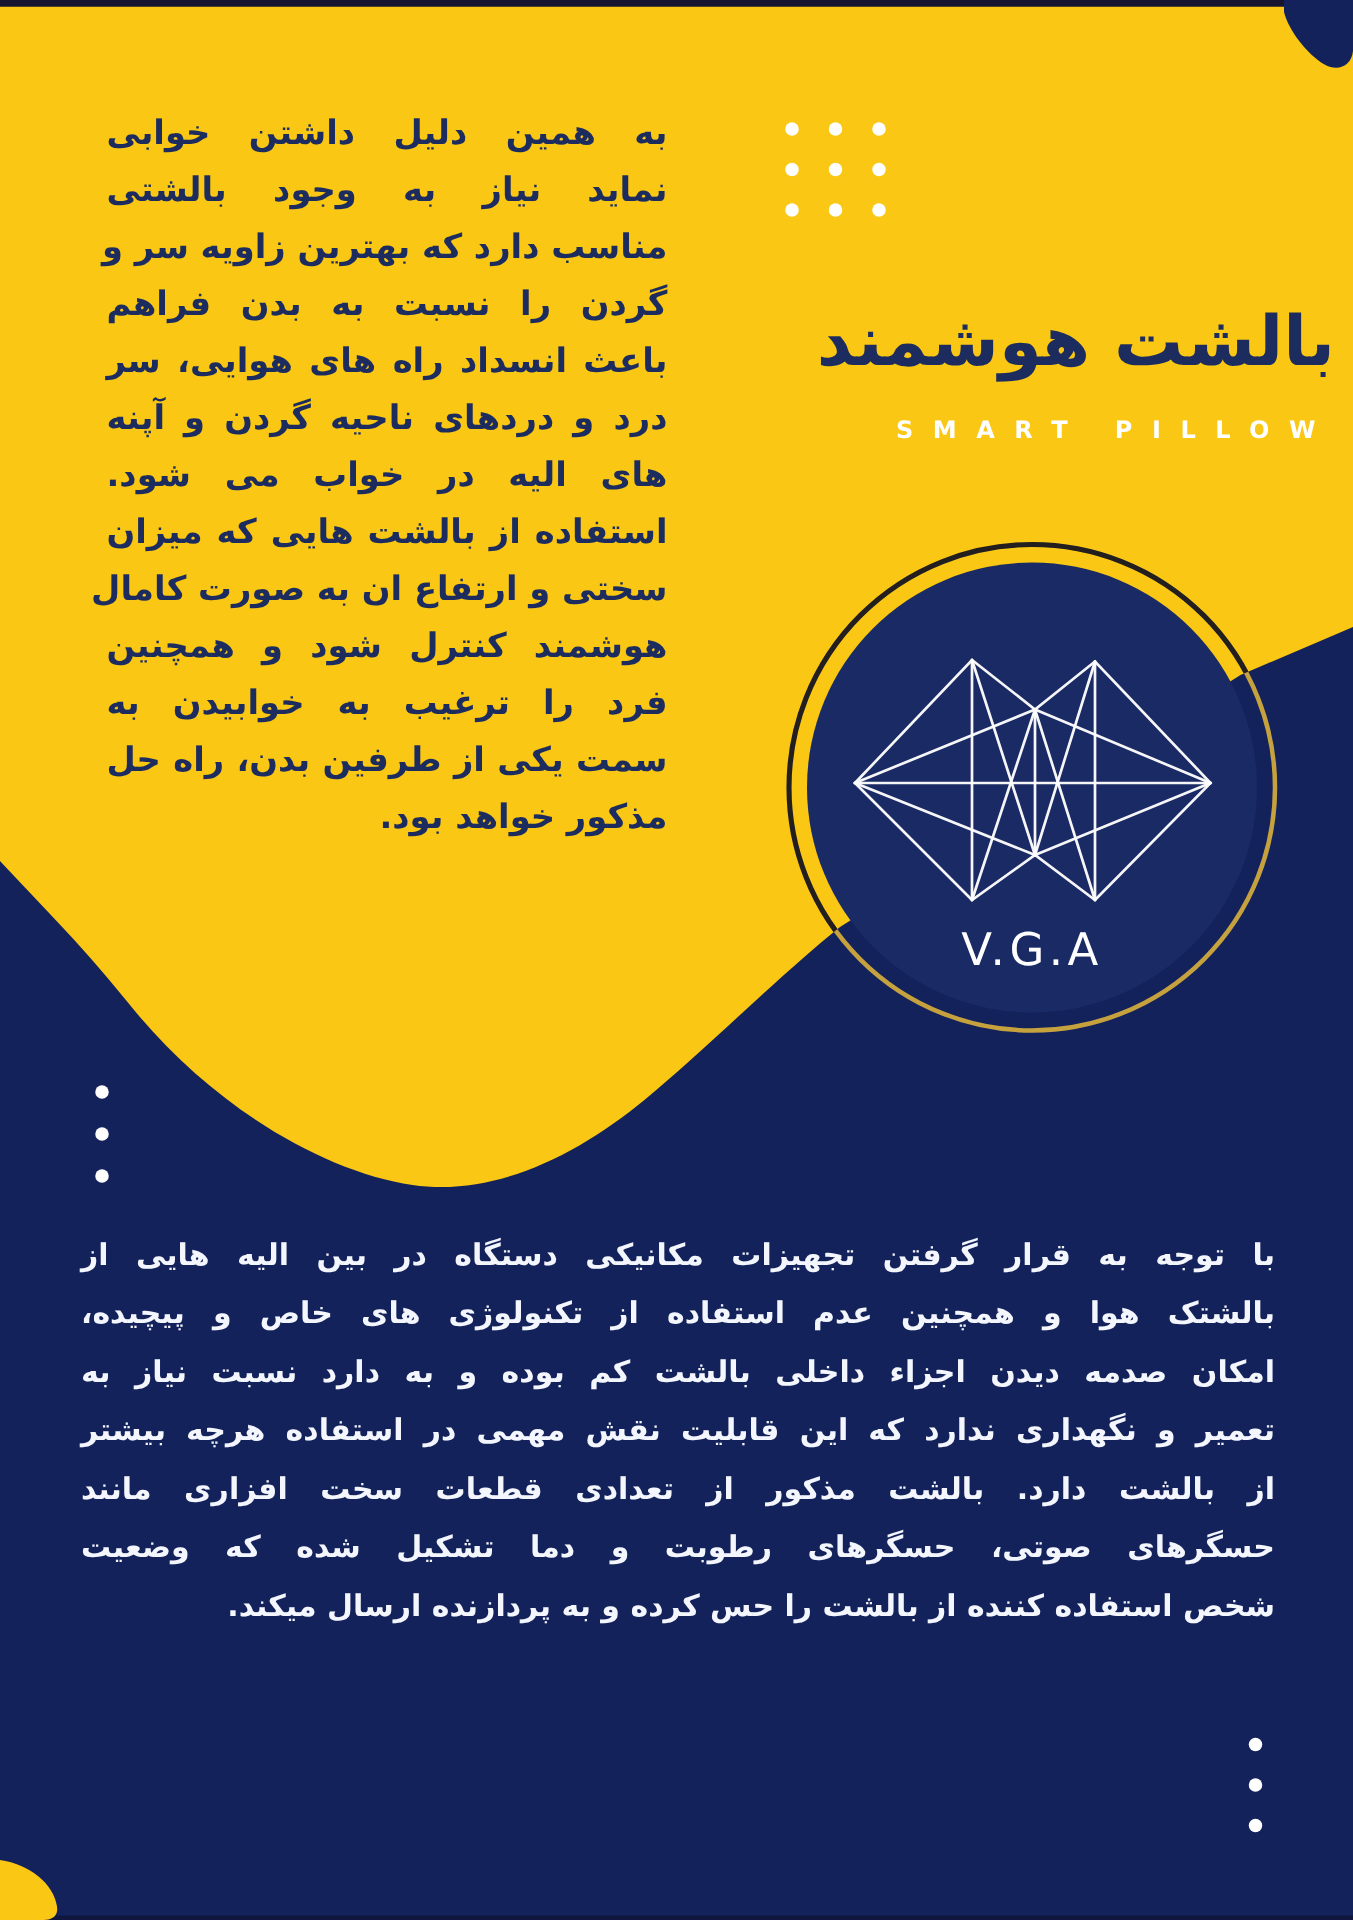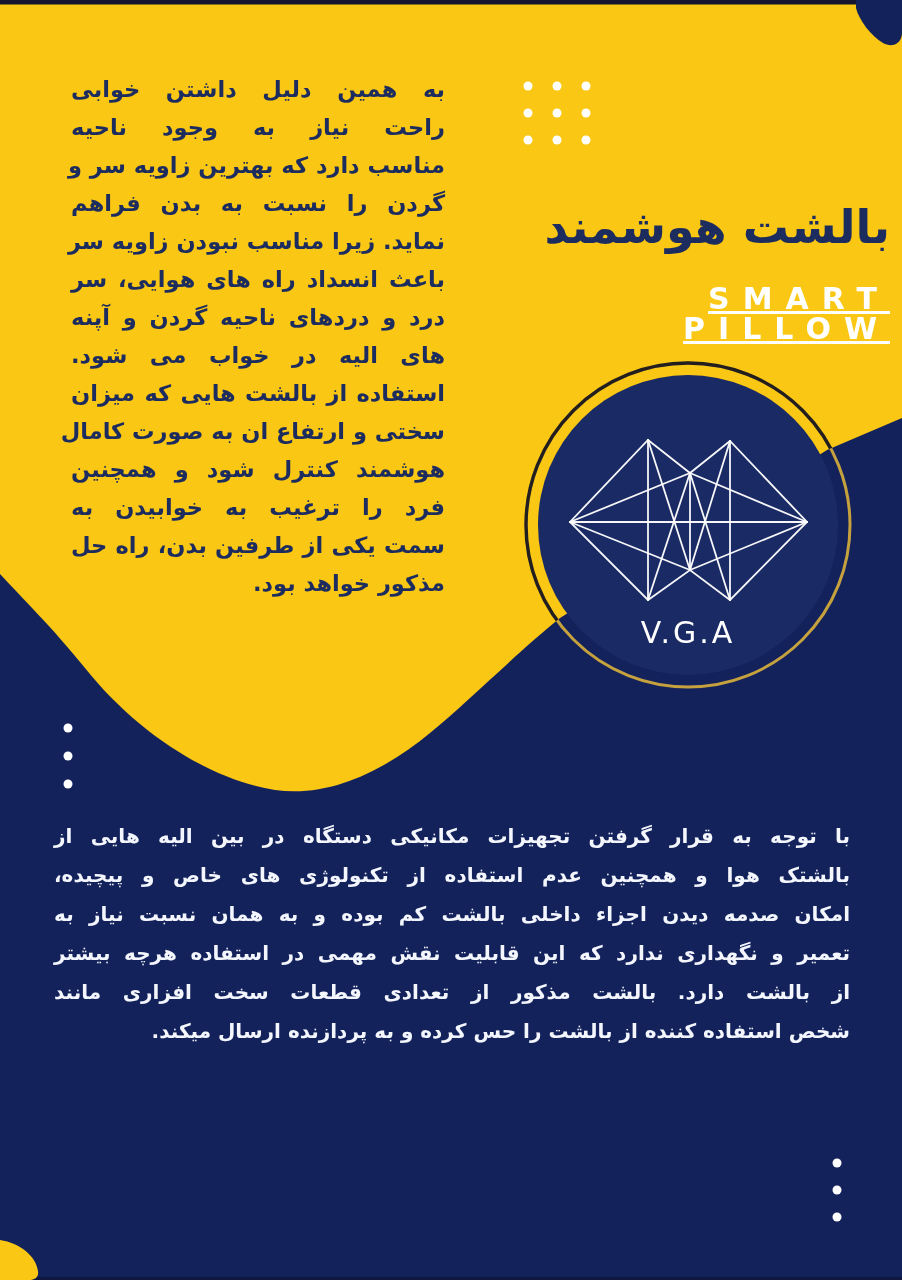--- a/index.html
+++ b/index.html
@@ -21,22 +21,22 @@
   .vga-text{fill:#FFFFFF;font-family:"DejaVu Sans",sans-serif;font-size:30px;letter-spacing:3px;}
   .txt{position:absolute;z-index:2;direction:rtl;}
   .intro{right:457px;top:70px;width:374px;font-size:22.5px;font-weight:700;
          line-height:38px;color:var(--textdark);}
   .body-par{right:52px;top:817px;width:796px;font-size:20px;font-weight:700;
          line-height:39px;color:var(--textlight);}
   .jline{text-align:justify;text-align-last:justify;white-space:nowrap;}
   .jline:last-child{text-align-last:right;}
   .brand{position:absolute;z-index:2;left:470px;top:196px;width:420px;text-align:right;direction:rtl;}
   .brand-fa{font-size:46px;font-weight:700;color:var(--textdark);line-height:62px;}
-  .brand-en{direction:ltr;margin-top:26px;font-size:30px;font-weight:700;color:#FFFFFF;
-            letter-spacing:13px;padding-left:13px;line-height:30px;text-decoration:underline;}
+  .brand-en{direction:ltr;margin-top:14px;font-size:16px;font-weight:700;color:#FFFFFF;
+            letter-spacing:13px;padding-left:13px;line-height:30px;}
 </style>
 </head>
 <body>
 
 <svg class="scene" width="902" height="1280" viewBox="0 0 902 1280">
   <defs>
     <clipPath id="yellowClip">
       <path d="M0,4 L902,4 L902,418 L827,450 L560,618
                C520,650 470,700 430,733
                C385,770 330,798 275,790
@@ -105,40 +105,40 @@
   </g>
   <g>
     <circle class="dot" cx="837" cy="1163" r="4.5"></circle>
       <circle class="dot" cx="837" cy="1190" r="4.5"></circle>
       <circle class="dot" cx="837" cy="1217" r="4.5"></circle>
   </g>
 </svg>
 
 <div class="txt intro">
     <div class="jline">به همین دلیل داشتن خوابی</div>
-    <div class="jline">راحت نیاز به وجود ناحیه</div>
+    <div class="jline">نماید نیاز به وجود بالشتی</div>
     <div class="jline">مناسب دارد که بهترین زاویه سر و</div>
     <div class="jline">گردن را نسبت به بدن فراهم</div>
-    <div class="jline">نماید. زیرا مناسب نبودن زاویه سر</div>
     <div class="jline">باعث انسداد راه های هوایی، سر</div>
     <div class="jline">درد و دردهای ناحیه گردن و آپنه</div>
     <div class="jline">های الیه در خواب می شود.</div>
     <div class="jline">استفاده از بالشت هایی که میزان</div>
     <div class="jline">سختی و ارتفاع ان به صورت کامال</div>
     <div class="jline">هوشمند کنترل شود و همچنین</div>
     <div class="jline">فرد را ترغیب به خوابیدن به</div>
     <div class="jline">سمت یکی از طرفین بدن، راه حل</div>
     <div class="jline">مذکور خواهد بود.</div>
   </div>
 
 <div class="brand">
   <div class="brand-fa">بالشت هوشمند</div>
   <div class="brand-en">SMART PILLOW</div>
 </div>
 
 <div class="txt body-par">
     <div class="jline">با توجه به قرار گرفتن تجهیزات مکانیکی دستگاه در بین الیه هایی از</div>
     <div class="jline">بالشتک هوا و همچنین عدم استفاده از تکنولوژی های خاص و پیچیده،</div>
-    <div class="jline">امکان صدمه دیدن اجزاء داخلی بالشت کم بوده و به همان نسبت نیاز به</div>
+    <div class="jline">امکان صدمه دیدن اجزاء داخلی بالشت کم بوده و به دارد نسبت نیاز به</div>
     <div class="jline">تعمیر و نگهداری ندارد که این قابلیت نقش مهمی در استفاده هرچه بیشتر</div>
     <div class="jline">از بالشت دارد. بالشت مذکور از تعدادی قطعات سخت افزاری مانند</div>
+    <div class="jline">حسگرهای صوتی، حسگرهای رطوبت و دما تشکیل شده که وضعیت</div>
     <div class="jline">شخص استفاده کننده از بالشت را حس کرده و به پردازنده ارسال میکند.</div>
   </div>
 
 </body></html>

